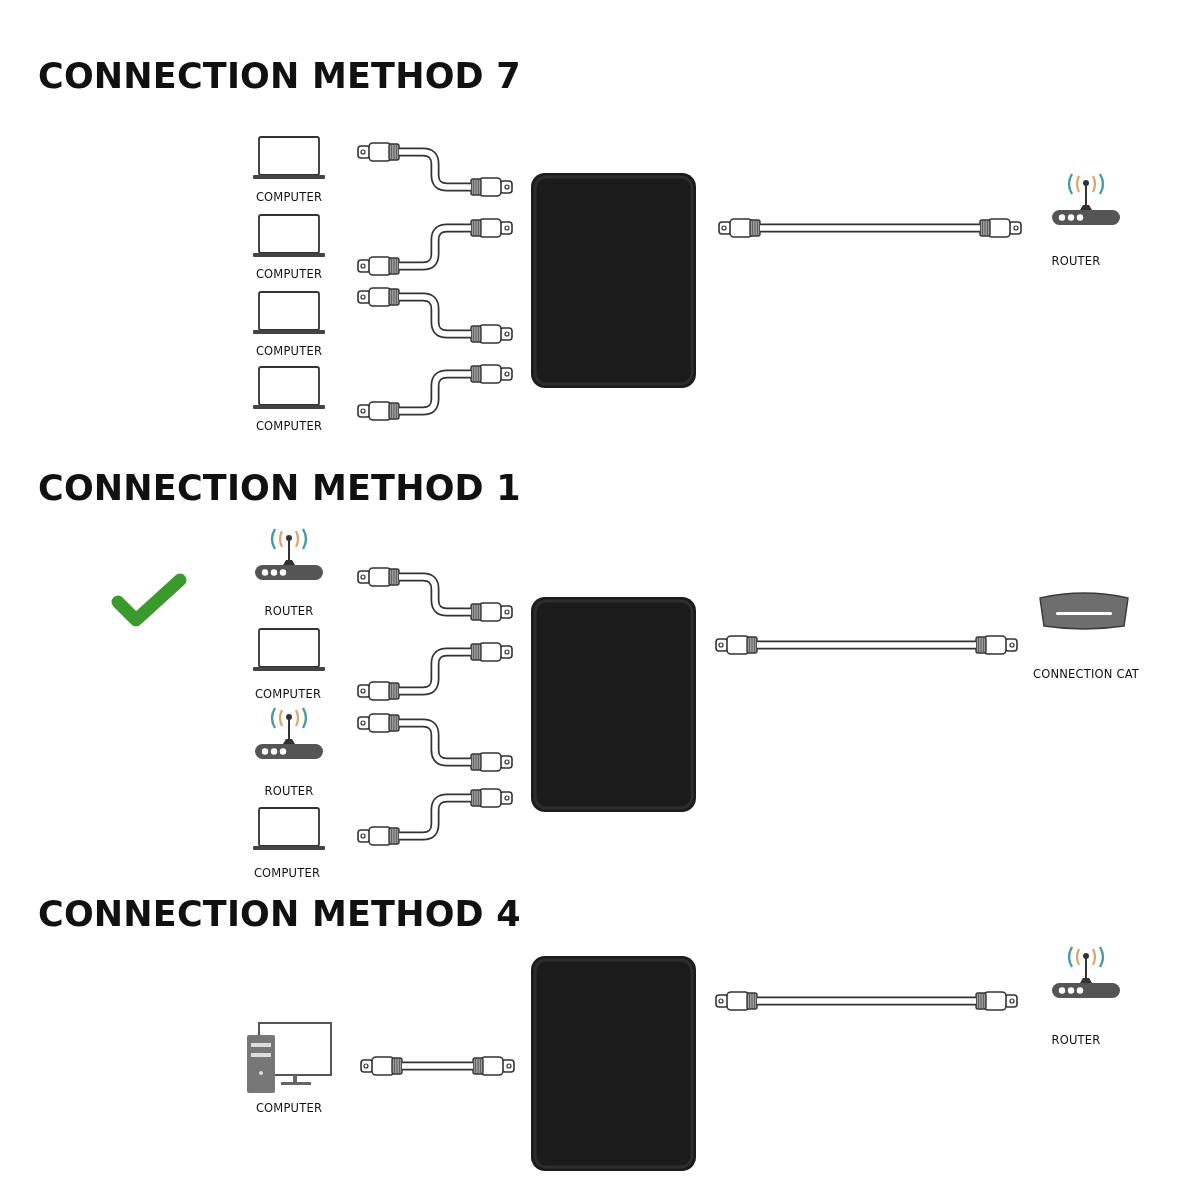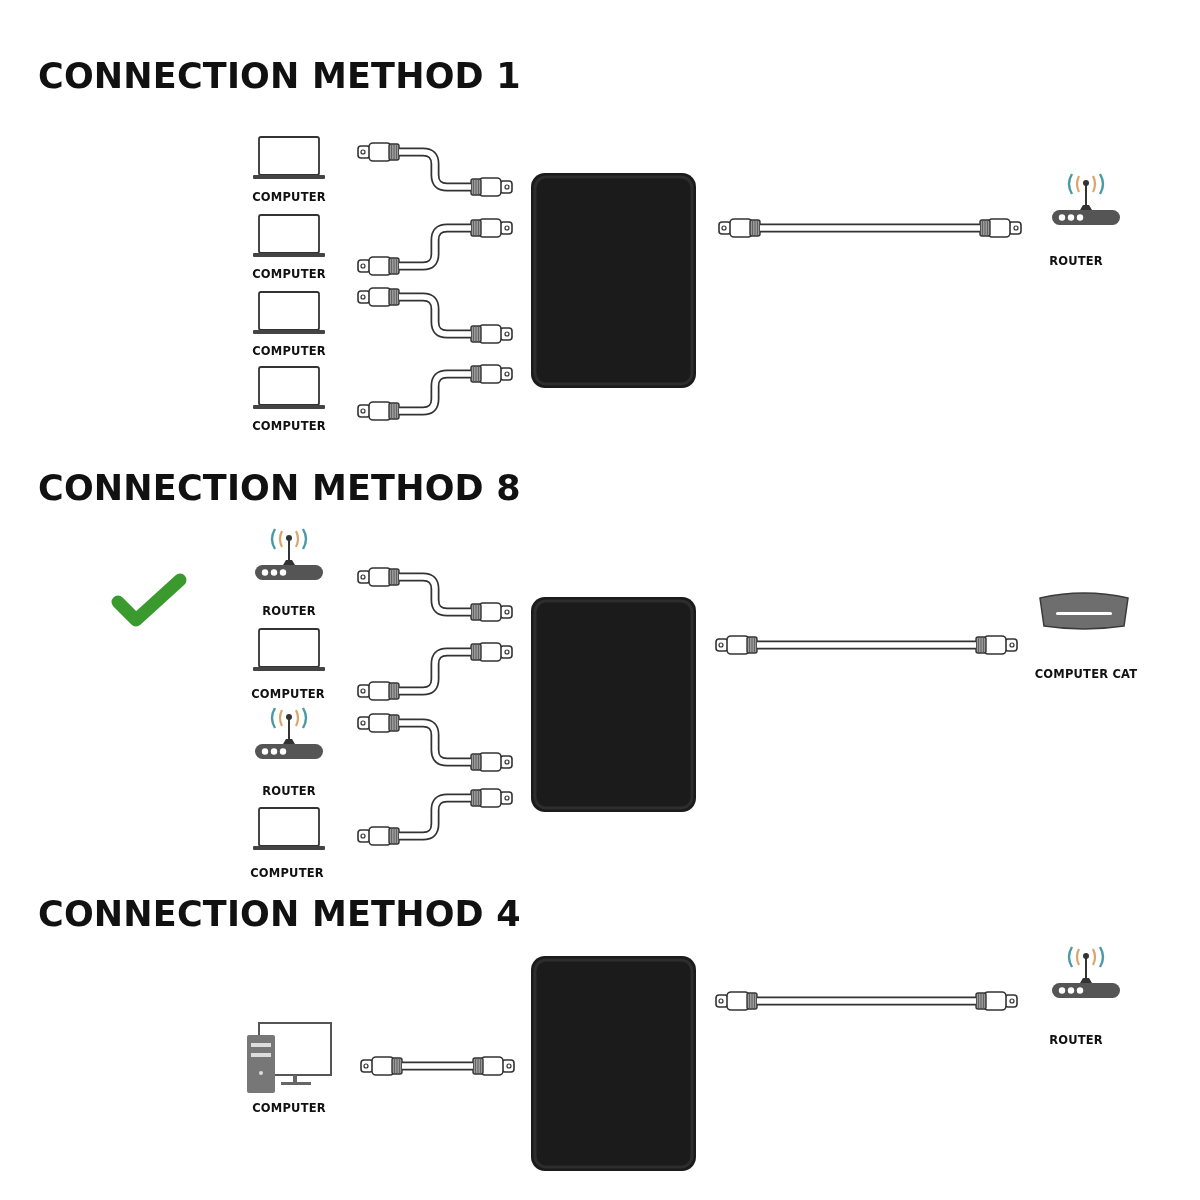--- a/index.html
+++ b/index.html
@@ -1,39 +1,39 @@
 <!DOCTYPE html>
 <html><head>
 <meta charset="utf-8">
 <style>
   html, body { margin: 0; padding: 0; background: #ffffff; }
   body { width: 1200px; height: 1200px; position: relative; overflow: hidden; font-family: "DejaVu Sans", sans-serif; }
   .heading { position: absolute; left: 38px; font-family: "DejaVu Sans", sans-serif; font-weight: bold; font-size: 35px; letter-spacing: 0.2px; color: #111; white-space: nowrap; }
-  .label { position: absolute; font-family: "DejaVu Sans", sans-serif; font-weight: bold; font-size: 11.5px; color: #111; text-align: center; white-space: nowrap; transform: translateX(-50%); letter-spacing: 0.2px; }
+  .label { position: absolute; font-family: "DejaVu Sans", sans-serif; font-weight: normal; font-size: 11.5px; color: #111; text-align: center; white-space: nowrap; transform: translateX(-50%); letter-spacing: 0.2px; }
   svg#canvas { position: absolute; left: 0; top: 0; }
 </style>
 </head>
 <body>
 
 <div>
-  <div class="heading" style="top:56px">CONNECTION METHOD 1</div>
-  <div class="heading" style="top:468px">CONNECTION METHOD 8</div>
+  <div class="heading" style="top:56px">CONNECTION METHOD 7</div>
+  <div class="heading" style="top:468px">CONNECTION METHOD 1</div>
   <div class="heading" style="top:894px">CONNECTION METHOD 4</div>
 
   <div class="label" style="left:289px;top:190px">COMPUTER</div>
   <div class="label" style="left:289px;top:267px">COMPUTER</div>
   <div class="label" style="left:289px;top:344px">COMPUTER</div>
   <div class="label" style="left:289px;top:419px">COMPUTER</div>
   <div class="label" style="left:1076px;top:254px">ROUTER</div>
 
   <div class="label" style="left:289px;top:604px">ROUTER</div>
   <div class="label" style="left:288px;top:687px">COMPUTER</div>
   <div class="label" style="left:289px;top:784px">ROUTER</div>
   <div class="label" style="left:287px;top:866px">COMPUTER</div>
-  <div class="label" style="left:1086px;top:667px">COMPUTER CAT</div>
+  <div class="label" style="left:1086px;top:667px">CONNECTION CAT</div>
 
   <div class="label" style="left:289px;top:1101px">COMPUTER</div>
   <div class="label" style="left:1076px;top:1033px">ROUTER</div>
 </div>
 
 <svg id="canvas" width="1200" height="1200" viewBox="0 0 1200 1200">
     <g>
       <rect x="259" y="137" width="60" height="38" rx="2" fill="#fff" stroke="#333" stroke-width="1.8"></rect>
       <rect x="253" y="175" width="72" height="4" rx="1" fill="#444"></rect>
     </g>

